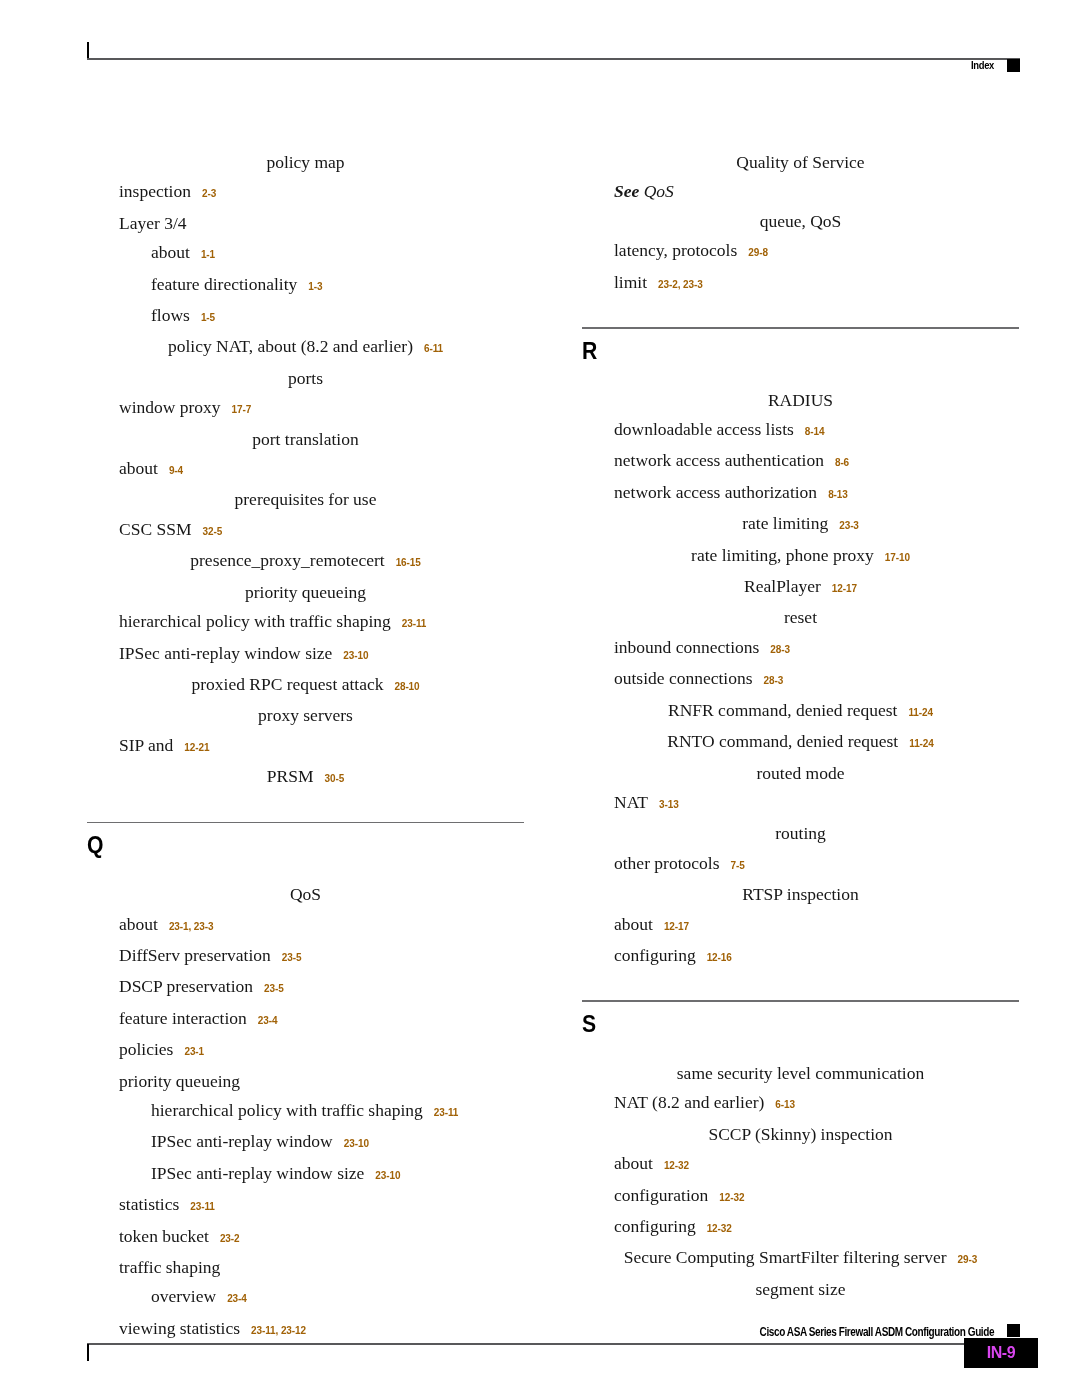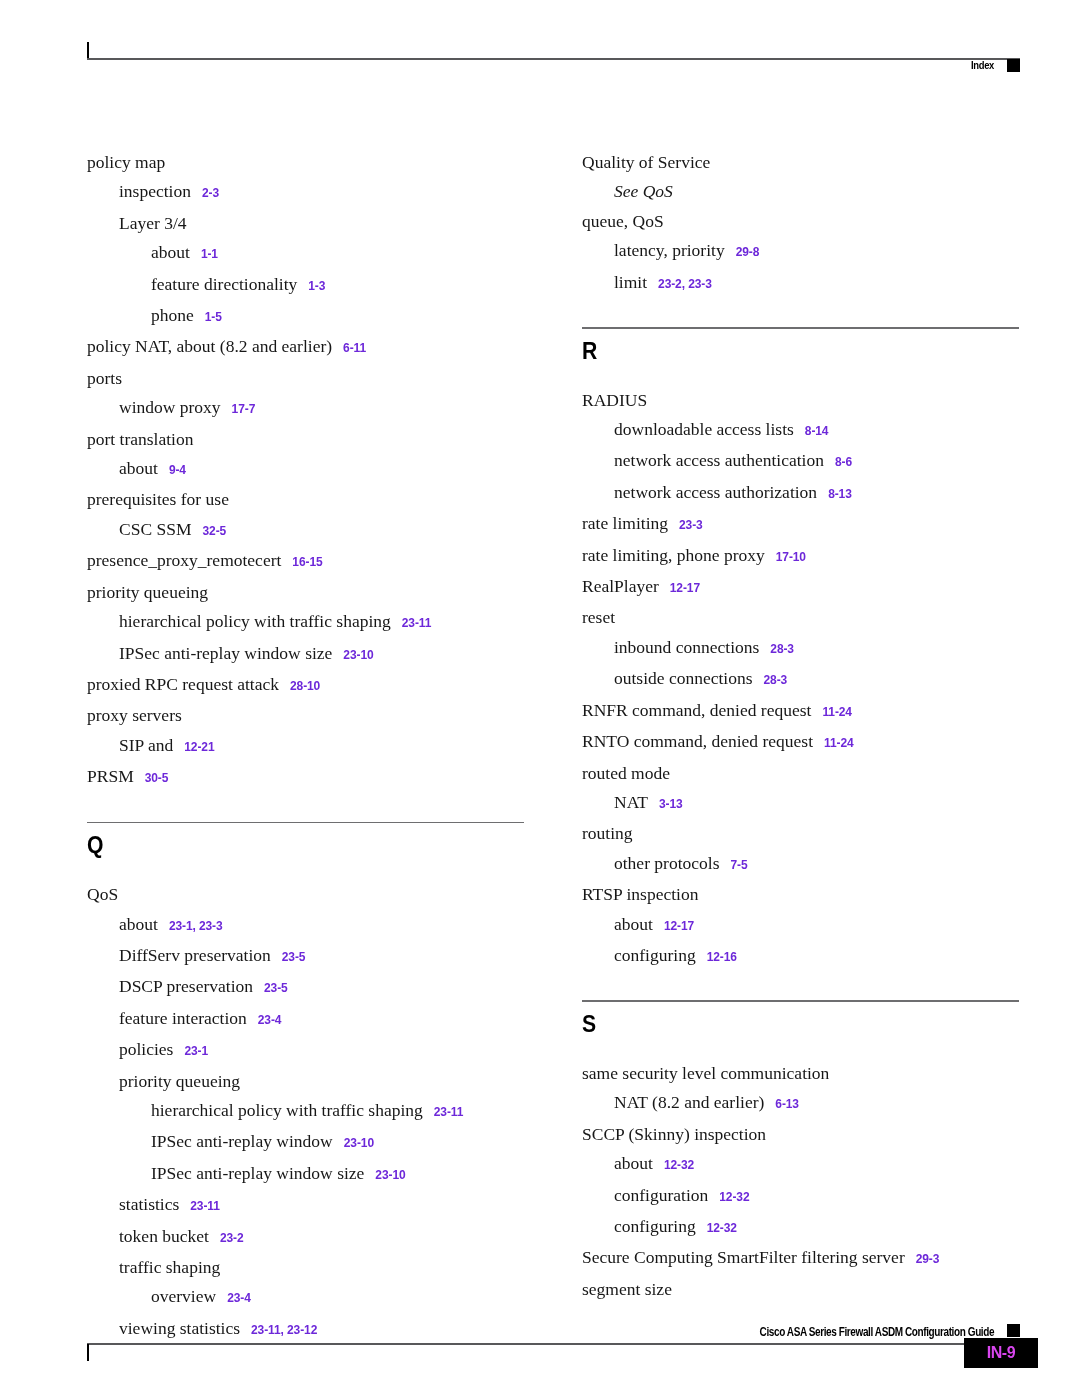--- a/index.html
+++ b/index.html
@@ -73,31 +73,31 @@
   #col-right { left: 582px; }
 
   
   .entry {
     position: relative;
     font-size: 17.5px;
     line-height: 29.4px;
     white-space: nowrap;
     color: #171717;
   }
-  .entry.lvl0 { padding-left: 0px; }
+  .entry.lvl0 { padding-left: 0px; text-align: center; }
   .entry.lvl1 { padding-left: 32px; }
   .entry.lvl2 { padding-left: 64px; }
 
   .entry .term { }
-  .entry .term.ital { font-style: italic; }
+  .entry .term.ital { font-style: italic; font-weight: bold; }
   .entry .pages {
     font-family: "Liberation Sans", "DejaVu Sans", sans-serif;
     font-weight: bold;
-    font-size: 12px;
-    color: #6d28d9;
+    font-size: 10px;
+    color: #a16207;
     margin-left: 11px;
     letter-spacing: -0.1px;
   }
   .entry.see .term { font-style: italic; }
 
   
   .section-head {
     position: relative;
     margin-top: 28px;
     margin-bottom: 8px;
@@ -191,21 +191,21 @@
   <div class="hdr-label">Index</div>
   <div class="hdr-square"></div>
 </div>
 
 <div class="column" id="col-left">
     <div class="entry lvl0"><span class="term">policy map</span></div>
     <div class="entry lvl1"><span class="term">inspection</span><span class="pages">2-3</span></div>
     <div class="entry lvl1"><span class="term">Layer 3/4</span></div>
     <div class="entry lvl2"><span class="term">about</span><span class="pages">1-1</span></div>
     <div class="entry lvl2"><span class="term">feature directionality</span><span class="pages">1-3</span></div>
-    <div class="entry lvl2"><span class="term">phone</span><span class="pages">1-5</span></div>
+    <div class="entry lvl2"><span class="term">flows</span><span class="pages">1-5</span></div>
     <div class="entry lvl0"><span class="term">policy NAT, about (8.2 and earlier)</span><span class="pages">6-11</span></div>
     <div class="entry lvl0"><span class="term">ports</span></div>
     <div class="entry lvl1"><span class="term">window proxy</span><span class="pages">17-7</span></div>
     <div class="entry lvl0"><span class="term">port translation</span></div>
     <div class="entry lvl1"><span class="term">about</span><span class="pages">9-4</span></div>
     <div class="entry lvl0"><span class="term">prerequisites for use</span></div>
     <div class="entry lvl1"><span class="term">CSC SSM</span><span class="pages">32-5</span></div>
     <div class="entry lvl0"><span class="term">presence_proxy_remotecert</span><span class="pages">16-15</span></div>
     <div class="entry lvl0"><span class="term">priority queueing</span></div>
     <div class="entry lvl1"><span class="term">hierarchical policy with traffic shaping</span><span class="pages">23-11</span></div>
@@ -228,21 +228,21 @@
     <div class="entry lvl1"><span class="term">statistics</span><span class="pages">23-11</span></div>
     <div class="entry lvl1"><span class="term">token bucket</span><span class="pages">23-2</span></div>
     <div class="entry lvl1"><span class="term">traffic shaping</span></div>
     <div class="entry lvl2"><span class="term">overview</span><span class="pages">23-4</span></div>
     <div class="entry lvl1"><span class="term">viewing statistics</span><span class="pages">23-11, 23-12</span></div>
   </div>
 <div class="column" id="col-right">
     <div class="entry lvl0"><span class="term">Quality of Service</span></div>
     <div class="entry lvl1 see"><span class="term ital">See</span><span> </span><span class="term">QoS</span></div>
     <div class="entry lvl0"><span class="term">queue, QoS</span></div>
-    <div class="entry lvl1"><span class="term">latency, priority</span><span class="pages">29-8</span></div>
+    <div class="entry lvl1"><span class="term">latency, protocols</span><span class="pages">29-8</span></div>
     <div class="entry lvl1"><span class="term">limit</span><span class="pages">23-2, 23-3</span></div>
     <div class="section-head"><div class="sec-rule"></div><div class="sec-letter">R</div><div class="sec-gap"></div></div>
     <div class="entry lvl0"><span class="term">RADIUS</span></div>
     <div class="entry lvl1"><span class="term">downloadable access lists</span><span class="pages">8-14</span></div>
     <div class="entry lvl1"><span class="term">network access authentication</span><span class="pages">8-6</span></div>
     <div class="entry lvl1"><span class="term">network access authorization</span><span class="pages">8-13</span></div>
     <div class="entry lvl0"><span class="term">rate limiting</span><span class="pages">23-3</span></div>
     <div class="entry lvl0"><span class="term">rate limiting, phone proxy</span><span class="pages">17-10</span></div>
     <div class="entry lvl0"><span class="term">RealPlayer</span><span class="pages">12-17</span></div>
     <div class="entry lvl0"><span class="term">reset</span></div>

